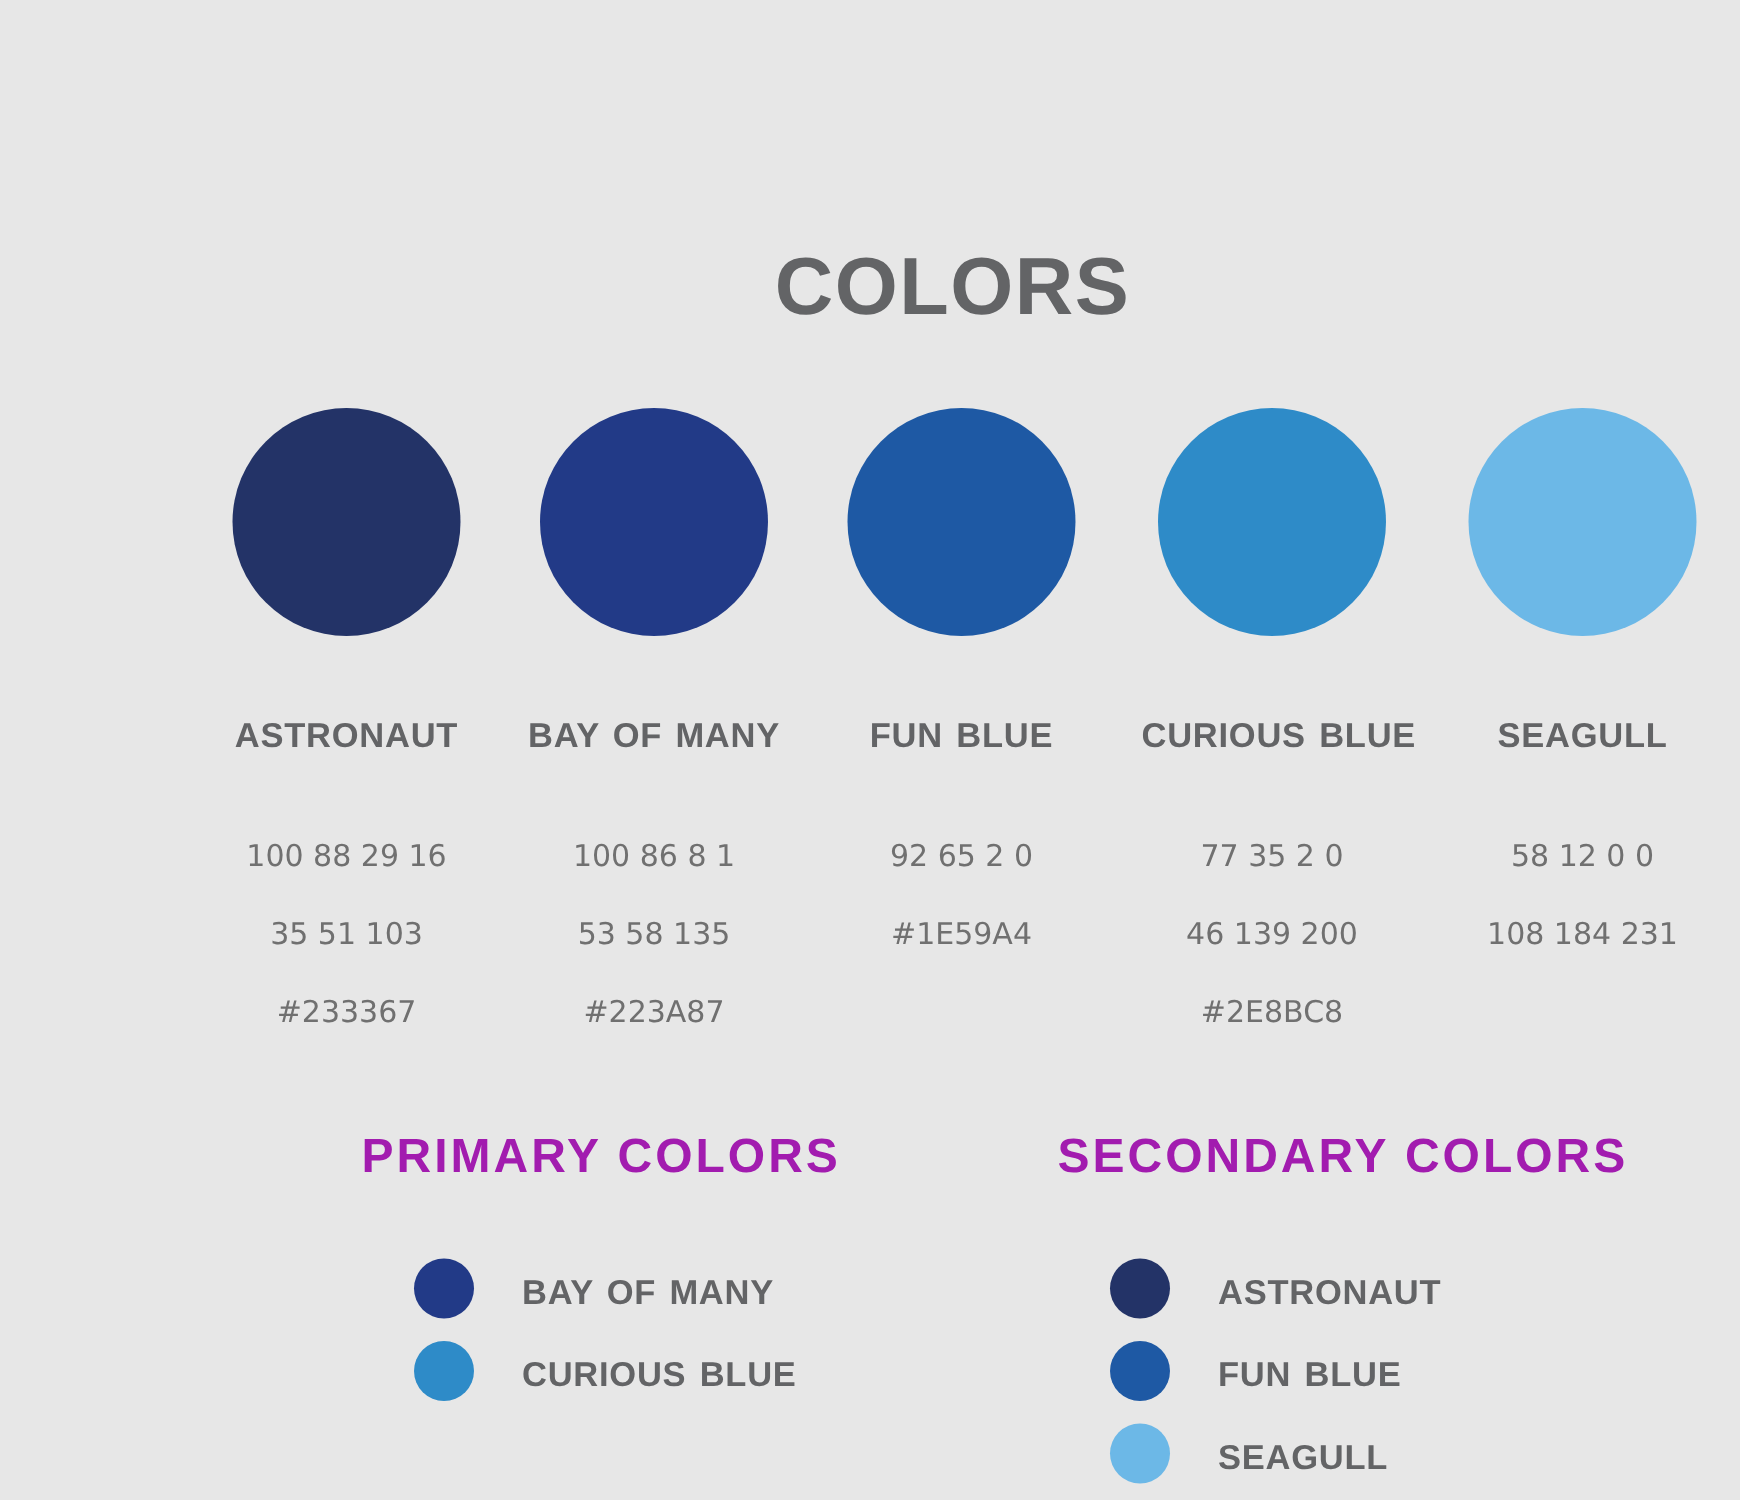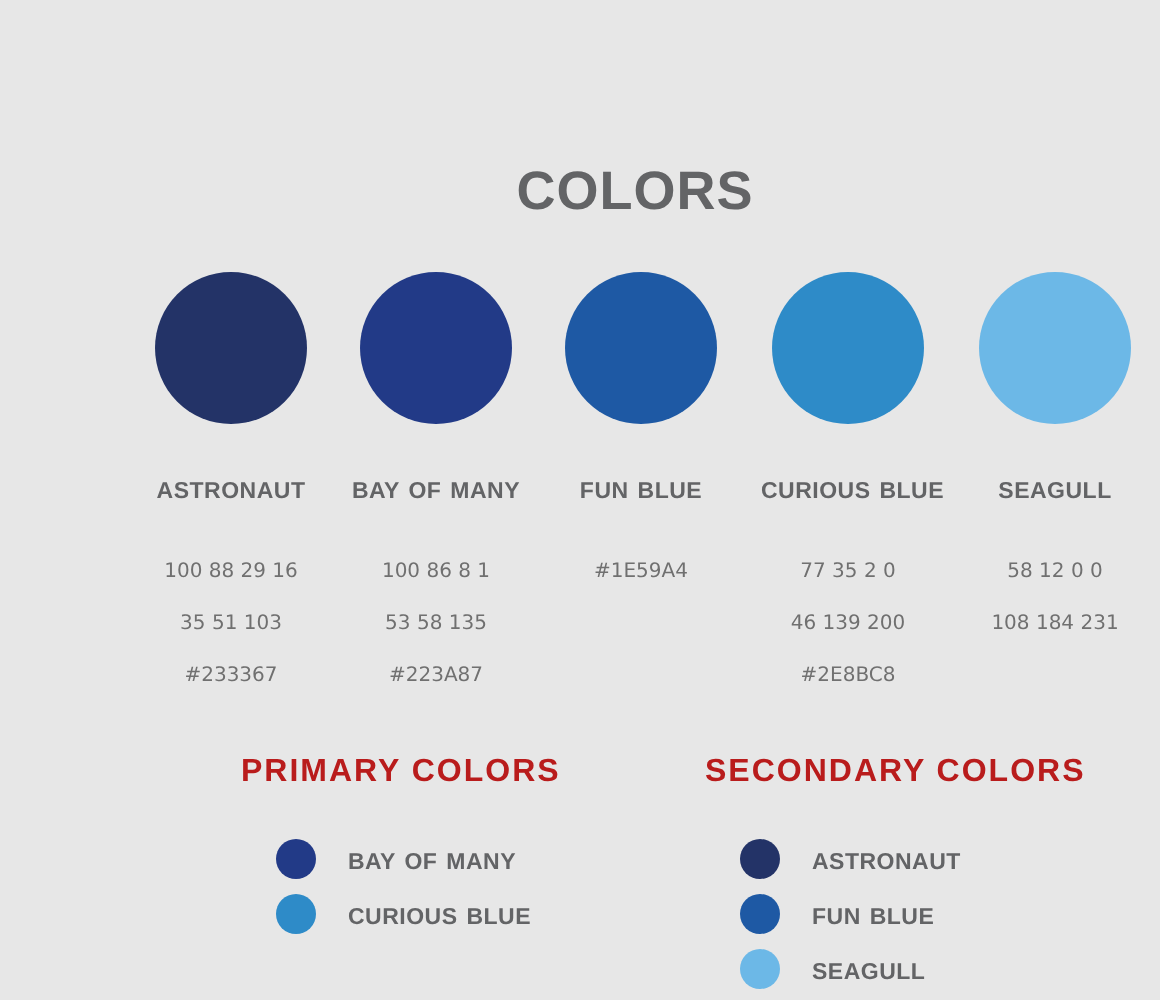--- a/index.html
+++ b/index.html
@@ -45,21 +45,21 @@
   }
 
   
   .group { position: absolute; top: 675px; }
   .group.primary { left: 161px; }
   .group.secondary { left: 625px; }
   .g-title {
     height: 30px; line-height: 30px;
     font-family: "Liberation Sans", sans-serif;
     font-size: 32px; font-weight: 700; letter-spacing: 2px;
-    color: #b91c1c; white-space: nowrap;
+    color: #a21caf; white-space: nowrap;
   }
   .g-item { position: absolute; left: 19px; display: flex; align-items: center; }
   .g-item.i0 { top: 68px; }
   .g-item.i1 { top: 123px; }
   .g-item.i2 { top: 178px; }
   .g-dot { width: 40px; height: 40px; border-radius: 50%; flex: 0 0 auto; }
   .g-label {
     margin-left: 16px; position: relative; top: 2px;
     font-family: "Liberation Sans", sans-serif;
     font-size: 23px; font-weight: 700; letter-spacing: 0.5px; word-spacing: 2px;
@@ -92,20 +92,21 @@
         <div>100 86 8 1</div>
         <div>53 58 135</div>
         <div>#223A87</div>
       </div>
     </div>
 
     <div class="swatch c2">
       <div class="dot" style="background-color: rgb(30, 89, 164);"></div>
       <div class="sw-name">FUN BLUE</div>
       <div class="sw-vals">
+        <div>92 65 2 0</div>
         <div>#1E59A4</div>
       </div>
     </div>
 
     <div class="swatch c3">
       <div class="dot" style="background-color: rgb(46, 139, 200);"></div>
       <div class="sw-name">CURIOUS BLUE</div>
       <div class="sw-vals">
         <div>77 35 2 0</div>
         <div>46 139 200</div>

